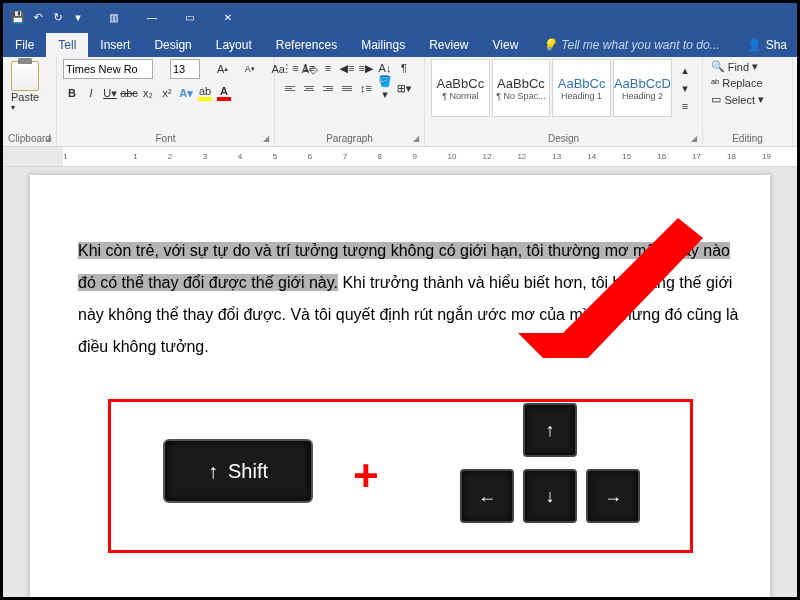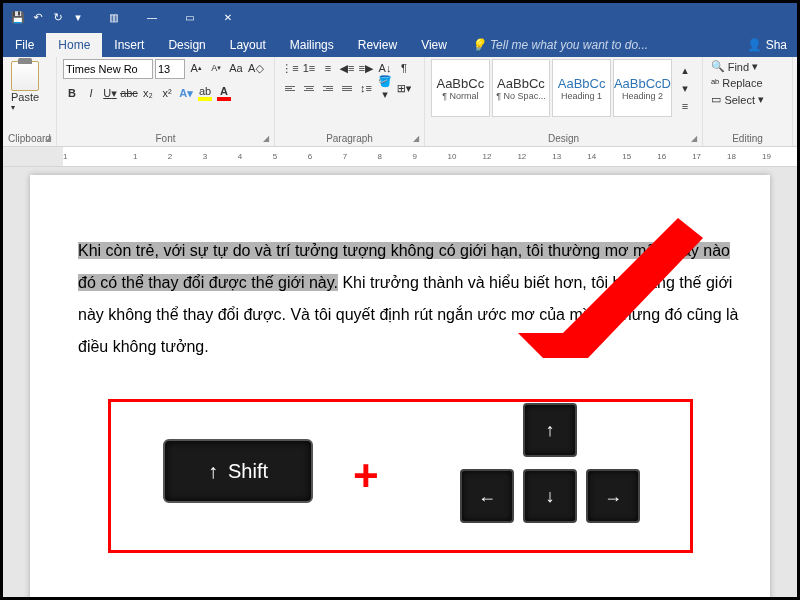--- a/index.html
+++ b/index.html
@@ -21,21 +21,21 @@
 
 .ribbon { background:#f3f3f3; height:90px; border-bottom:1px solid #d4d4d4; display:flex; }
 .group { border-right:1px solid #e1e1e1; padding:2px 6px; display:flex; flex-direction:column; position:relative; }
 .group-label { position:absolute; bottom:2px; left:0; right:0; text-align:center; font-size:10px; color:#666; }
 .group-body { flex:1; display:flex; align-items:flex-start; gap:2px; }
 
 .clipboard .paste { display:flex; flex-direction:column; align-items:flex-start; font-size:11px; color:#333; padding:2px; }
 .clipboard .paste-icon { width:28px; height:30px; background:linear-gradient(#fff,#eee); border:1px solid #c8a85a; border-radius:2px; position:relative; }
 .clipboard .paste-icon::before { content:''; position:absolute; top:-4px; left:6px; width:14px; height:6px; background:#888; border-radius:2px 2px 0 0; }
 
-.font-row { display:flex; gap:2px; }
+.font-row { display:flex; gap:17px; align-items:center; }
 .font-sel { border:1px solid #ababab; background:#fff; font-size:11px; padding:1px 2px; height:20px; }
 .font-name { width:90px; }
 .font-size { width:30px; }
 .btn-sm { width:18px; height:18px; border:none; background:transparent; font-size:11px; display:flex; align-items:center; justify-content:center; color:#333; cursor:pointer; }
 .font-col { display:flex; flex-direction:column; gap:3px; }
 .row2 { display:flex; gap:1px; align-items:center; margin-top:2px; }
 .bold { font-weight:bold; } .italic { font-style:italic; } .uline { text-decoration:underline; }
 .color-bar { width:14px; height:4px; display:block; }
 
 .para-col { display:flex; flex-direction:column; gap:2px; }
@@ -87,24 +87,25 @@
   <div class="win-controls">
     <div class="win-btn">▥</div>
     <div class="win-btn">—</div>
     <div class="win-btn">▭</div>
     <div class="win-btn">✕</div>
   </div>
 </div>
 
 <div class="tabbar">
   <div class="tab file">File</div>
-  <div class="tab active">Home</div>
+  <div class="tab active">Tell</div>
   <div class="tab">Insert</div>
   <div class="tab">Design</div>
   <div class="tab">Layout</div>
+  <div class="tab">References</div>
   <div class="tab">Mailings</div>
   <div class="tab">Review</div>
   <div class="tab">View</div>
   <div class="tell-me">
     <span>💡</span>
     <span>Tell me what you want to do...</span>
   </div>
   <div class="share">
     <span>👤</span>
     <span>Sha</span>

